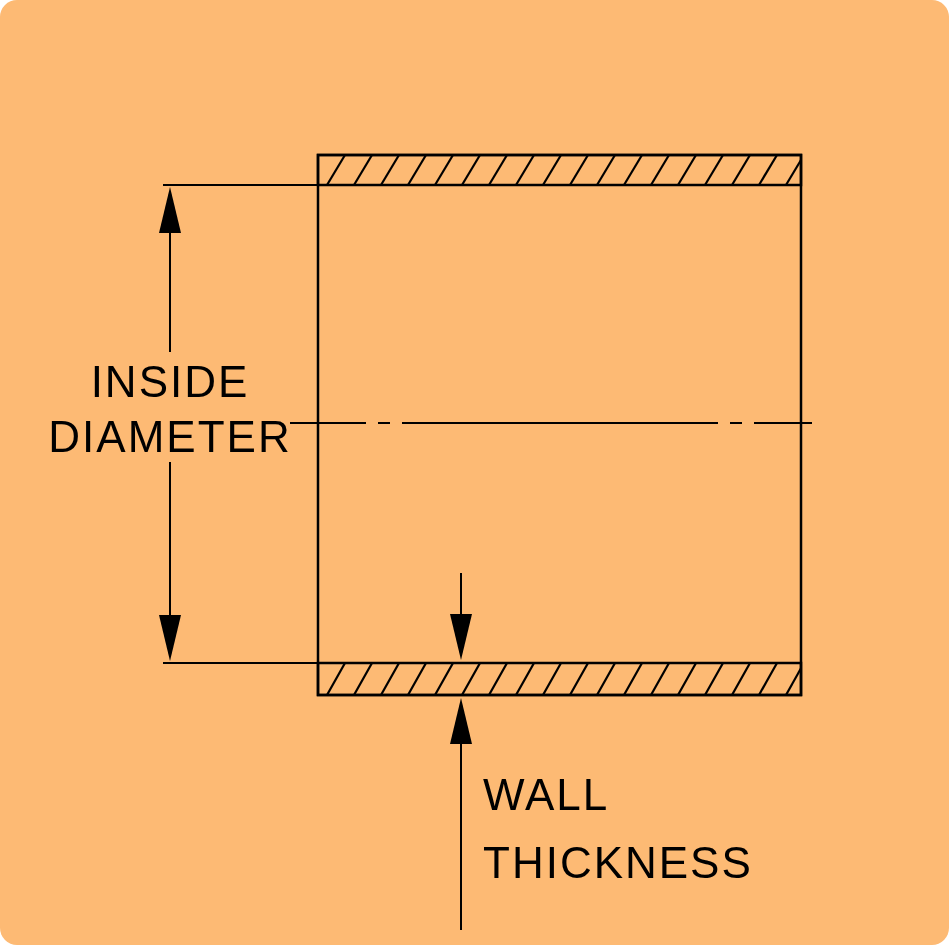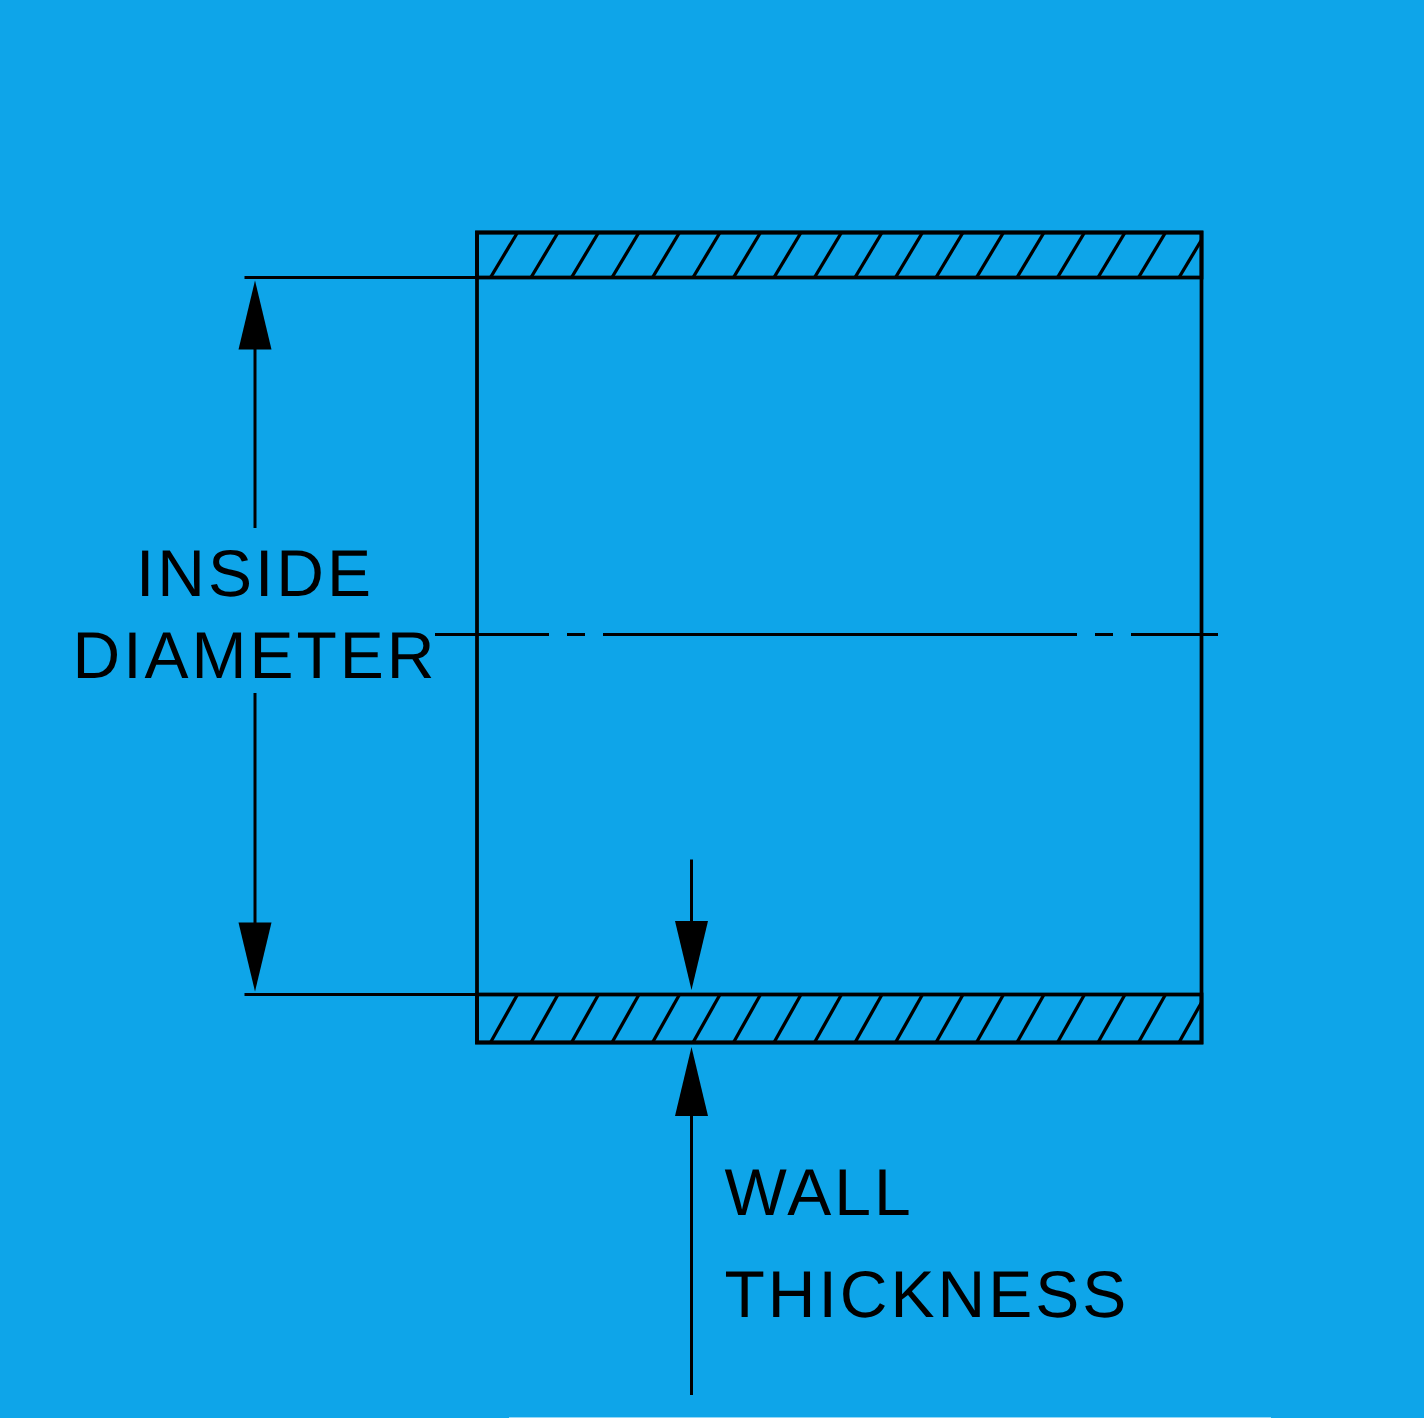--- a/index.html
+++ b/index.html
@@ -4,23 +4,24 @@
 <style>
   html, body {
     margin: 0;
     padding: 0;
     background: #ffffff;
   }
   .page {
     position: relative;
     width: 949px;
     height: 945px;
-    background: #0ea5e9;
+    background: #fdba74;
     font-family: "Liberation Sans", sans-serif;
     overflow: hidden;
+    border-radius: 17px;
   }
   svg {
     display: block;
   }
   .ink {
     stroke: #000000;
     fill: none;
   }
   .solid {
     fill: #000000;

